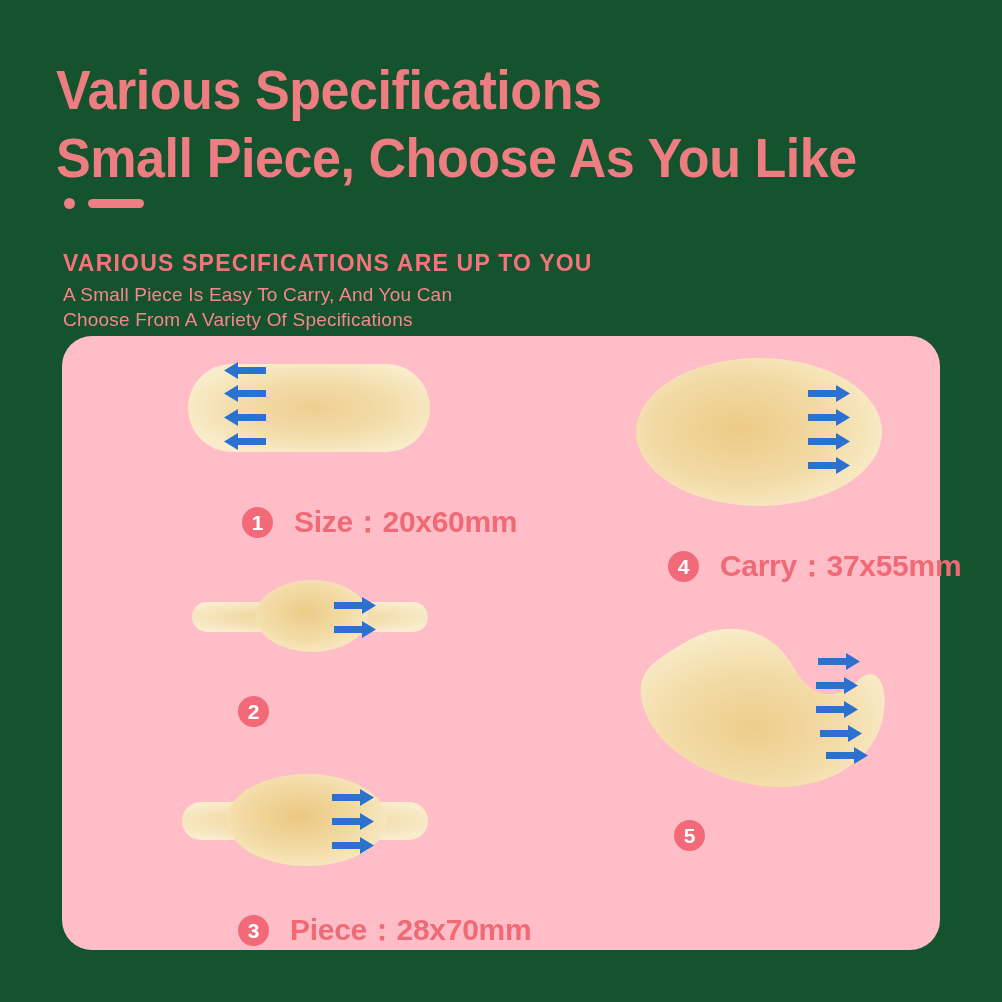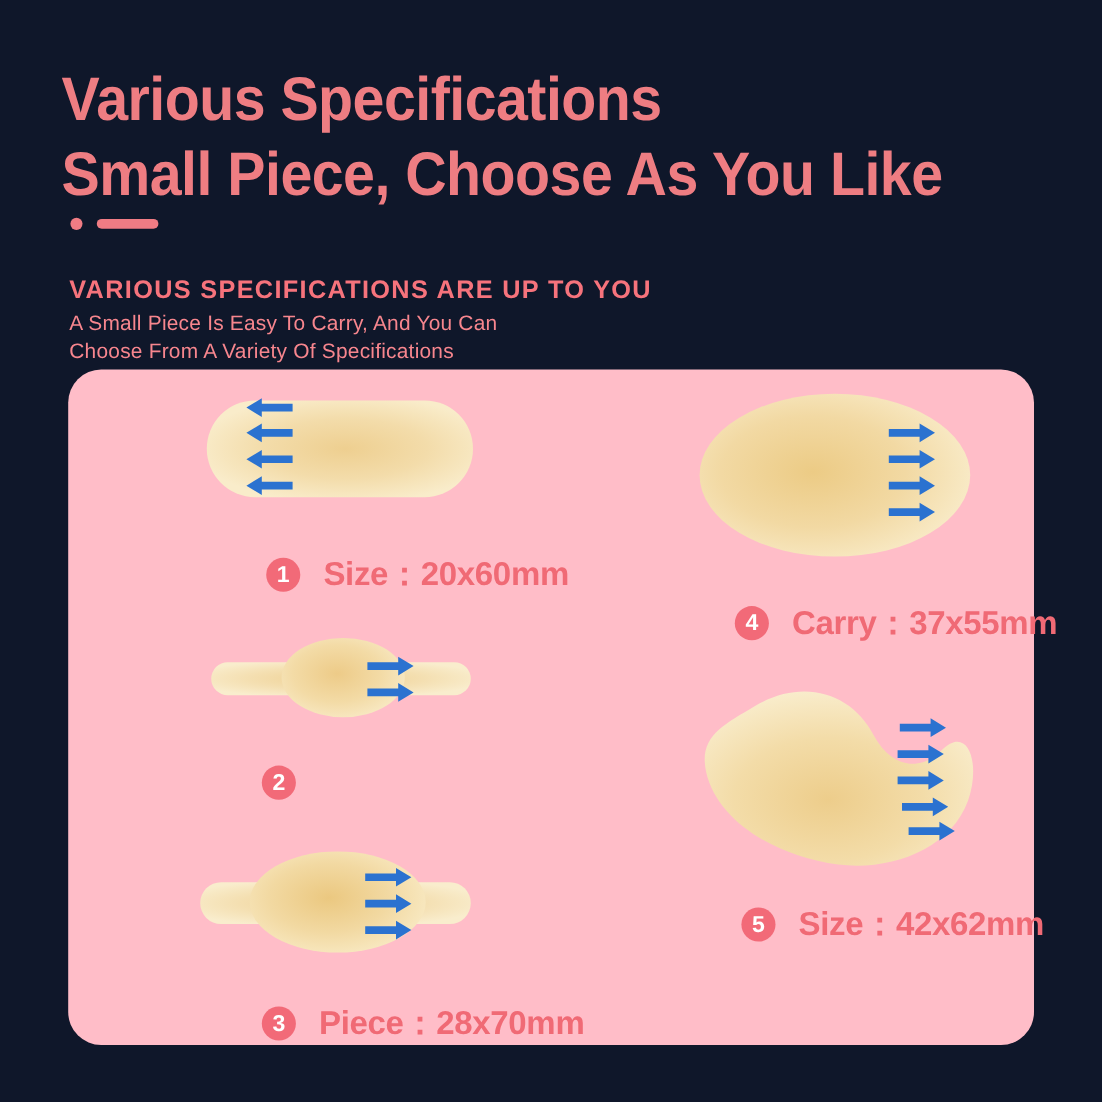--- a/index.html
+++ b/index.html
@@ -13,21 +13,21 @@
     font-family: "Liberation Sans", sans-serif;
     overflow: hidden;
     position: relative;
   }
 
   #page {
     position: absolute;
     left: 0; top: 0;
     width: 1002px;
     height: 1002px;
-    background: #0f172a;
+    background: #14532d;
   }
 
   
   .headline {
     position: absolute;
     left: 56px;
     top: 56px;
     width: 900px;
     color: #ee7d82;
     font-weight: 700;
@@ -296,18 +296,17 @@
             <path d="M4 34 h28 l0-5 l14 8.5 l-14 8.5 l0-5 h-28 z" transform="translate(22,0)"></path>
             <path d="M4 58 h28 l0-5 l14 8.5 l-14 8.5 l0-5 h-28 z" transform="translate(20,0)"></path>
             <path d="M4 82 h28 l0-5 l14 8.5 l-14 8.5 l0-5 h-28 z" transform="translate(20,0)"></path>
             <path d="M4 106 h28 l0-5 l14 8.5 l-14 8.5 l0-5 h-28 z" transform="translate(24,0)"></path>
             <path d="M4 128 h28 l0-5 l14 8.5 l-14 8.5 l0-5 h-28 z" transform="translate(30,0)"></path>
           </g>
         </svg>
       </div>
       <div class="label" style="left:40px; top:196px;">
         <div class="badge">5</div>
-        <div class="label-text">Size：42x62mm</div>
       </div>
     </div>
 
   </div>
 </div>
 
 </body></html>

